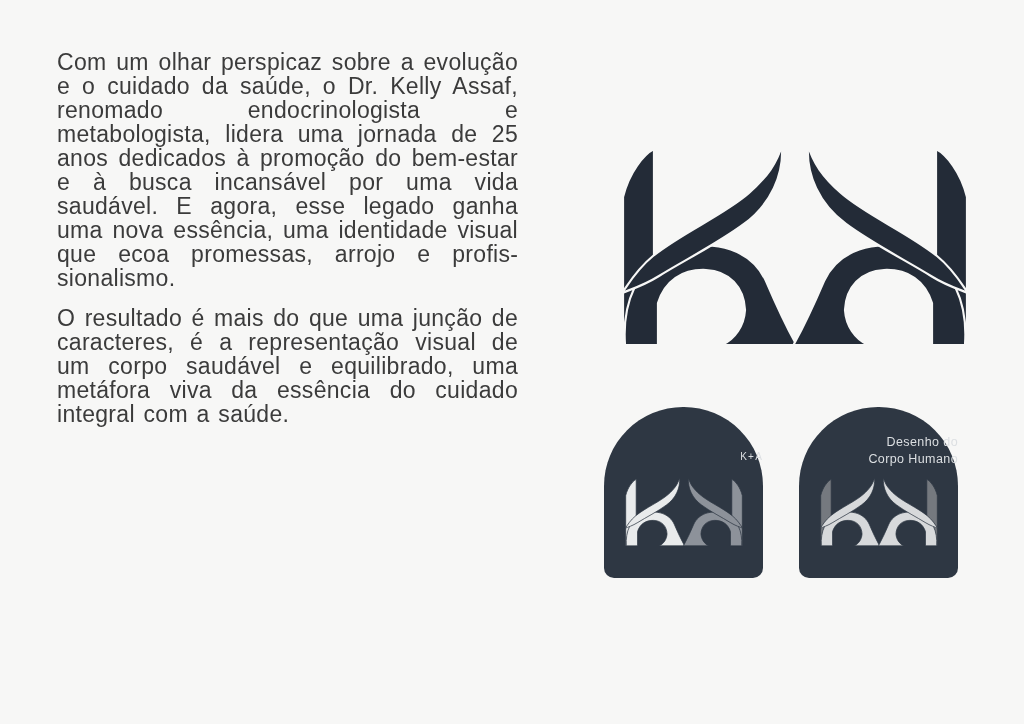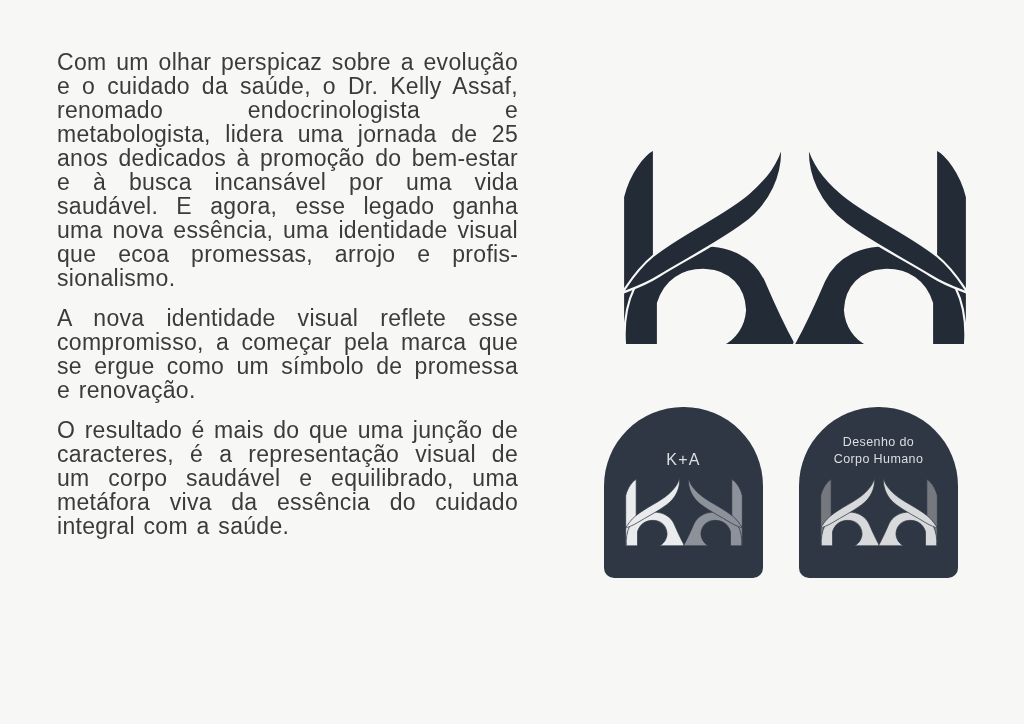--- a/index.html
+++ b/index.html
@@ -27,24 +27,24 @@
     --seam:var(--page-bg,#f7f7f6);
   }
   .badge{
     position:absolute; top:407px; width:159px; height:171px;
     background:var(--badge-bg,#2e3743);
     border-radius:79px 79px 10px 10px;
   }
   .badge-1{left:604px;}
   .badge-2{left:799px;}
   .badge .label{
-    position:absolute; left:0; width:100%; text-align:center;
+    position:absolute; left:0; width:100%; text-align:right;
     color:var(--badge-text,#dcdfe2);
   }
-  .badge-1 .label{top:44px; font-size:16px; letter-spacing:1.2px;}
+  .badge-1 .label{top:44px; font-size:10px; letter-spacing:1.2px;}
   .badge-2 .label{top:27px; font-size:12.5px; line-height:16.5px; letter-spacing:0.4px;}
   .badge-2 .label span{display:block;}
   .badge svg{
     position:absolute; left:50%; transform:translateX(-50%); top:71px;
     width:118px; height:68.5px; overflow:visible;
   }
   .badge-1 svg{
     --lbar:var(--mono-light,#e9ebec); --lcur:var(--mono-light,#e9ebec);
     --rbar:var(--mono-gray,#8d929a);  --rcur:var(--mono-gray,#8d929a);
     --seam:var(--badge-bg,#2e3743);
@@ -74,21 +74,20 @@
           <path class="mono-path" style="fill:var(--rbar)" d="M33,4 C23,9 8,27 2,52 L2,200 L33,200 Z"></path>
           <path class="mono-path" style="fill:var(--rcur)" d="M4,200 C1,158 16,121 52,106 C96,92 131,106 145,136 C154,157 164,179 175,199 L175,200 L101,200 C114,194 123,181 124,165 C123,142 108,126 85,125 C61,124 44,136 37,158 L37,200 Z"></path>
           <path class="mono-path" style="fill:var(--rcur)" d="M161,0 C163,30 150,59 123,79 C96,99 62,116 38,131 C22,141 8,145 1,148 C8,138 16,124 32,111 C62,87 103,70 128,48 C146,32 156,18 161,0 Z"></path>
         </g>
       </g>
     </defs>
   </svg>
 
   <section class="text-col">
     <p>Com um olhar perspicaz sobre a evolução e o cuidado da saúde, o Dr. Kelly Assaf, renomado en­docrinologista e metabologista, lidera uma jornada de 25 anos dedicados à promoção do bem-estar e à busca incansável por uma vida saudável. E agora, esse legado ganha uma nova essência, uma iden­tidade visual que ecoa promessas, arrojo e profis­sionalismo.</p>
-    <p>A nova identidade visual reflete esse compromisso, a começar pela marca que se ergue como um sím­bolo de promessa e renovação.</p>
     <p>O resultado é mais do que uma junção de carac­teres, é a representação visual de um corpo saudável e equilibrado, uma metáfora viva da es­sência do cuidado integral com a saúde.</p>
   </section>
 
   <div class="logo-large">
     <svg viewBox="0 0 348 202">
       <use href="#ka-mono"></use>
     </svg>
   </div>
 
   <div class="badge badge-1">

